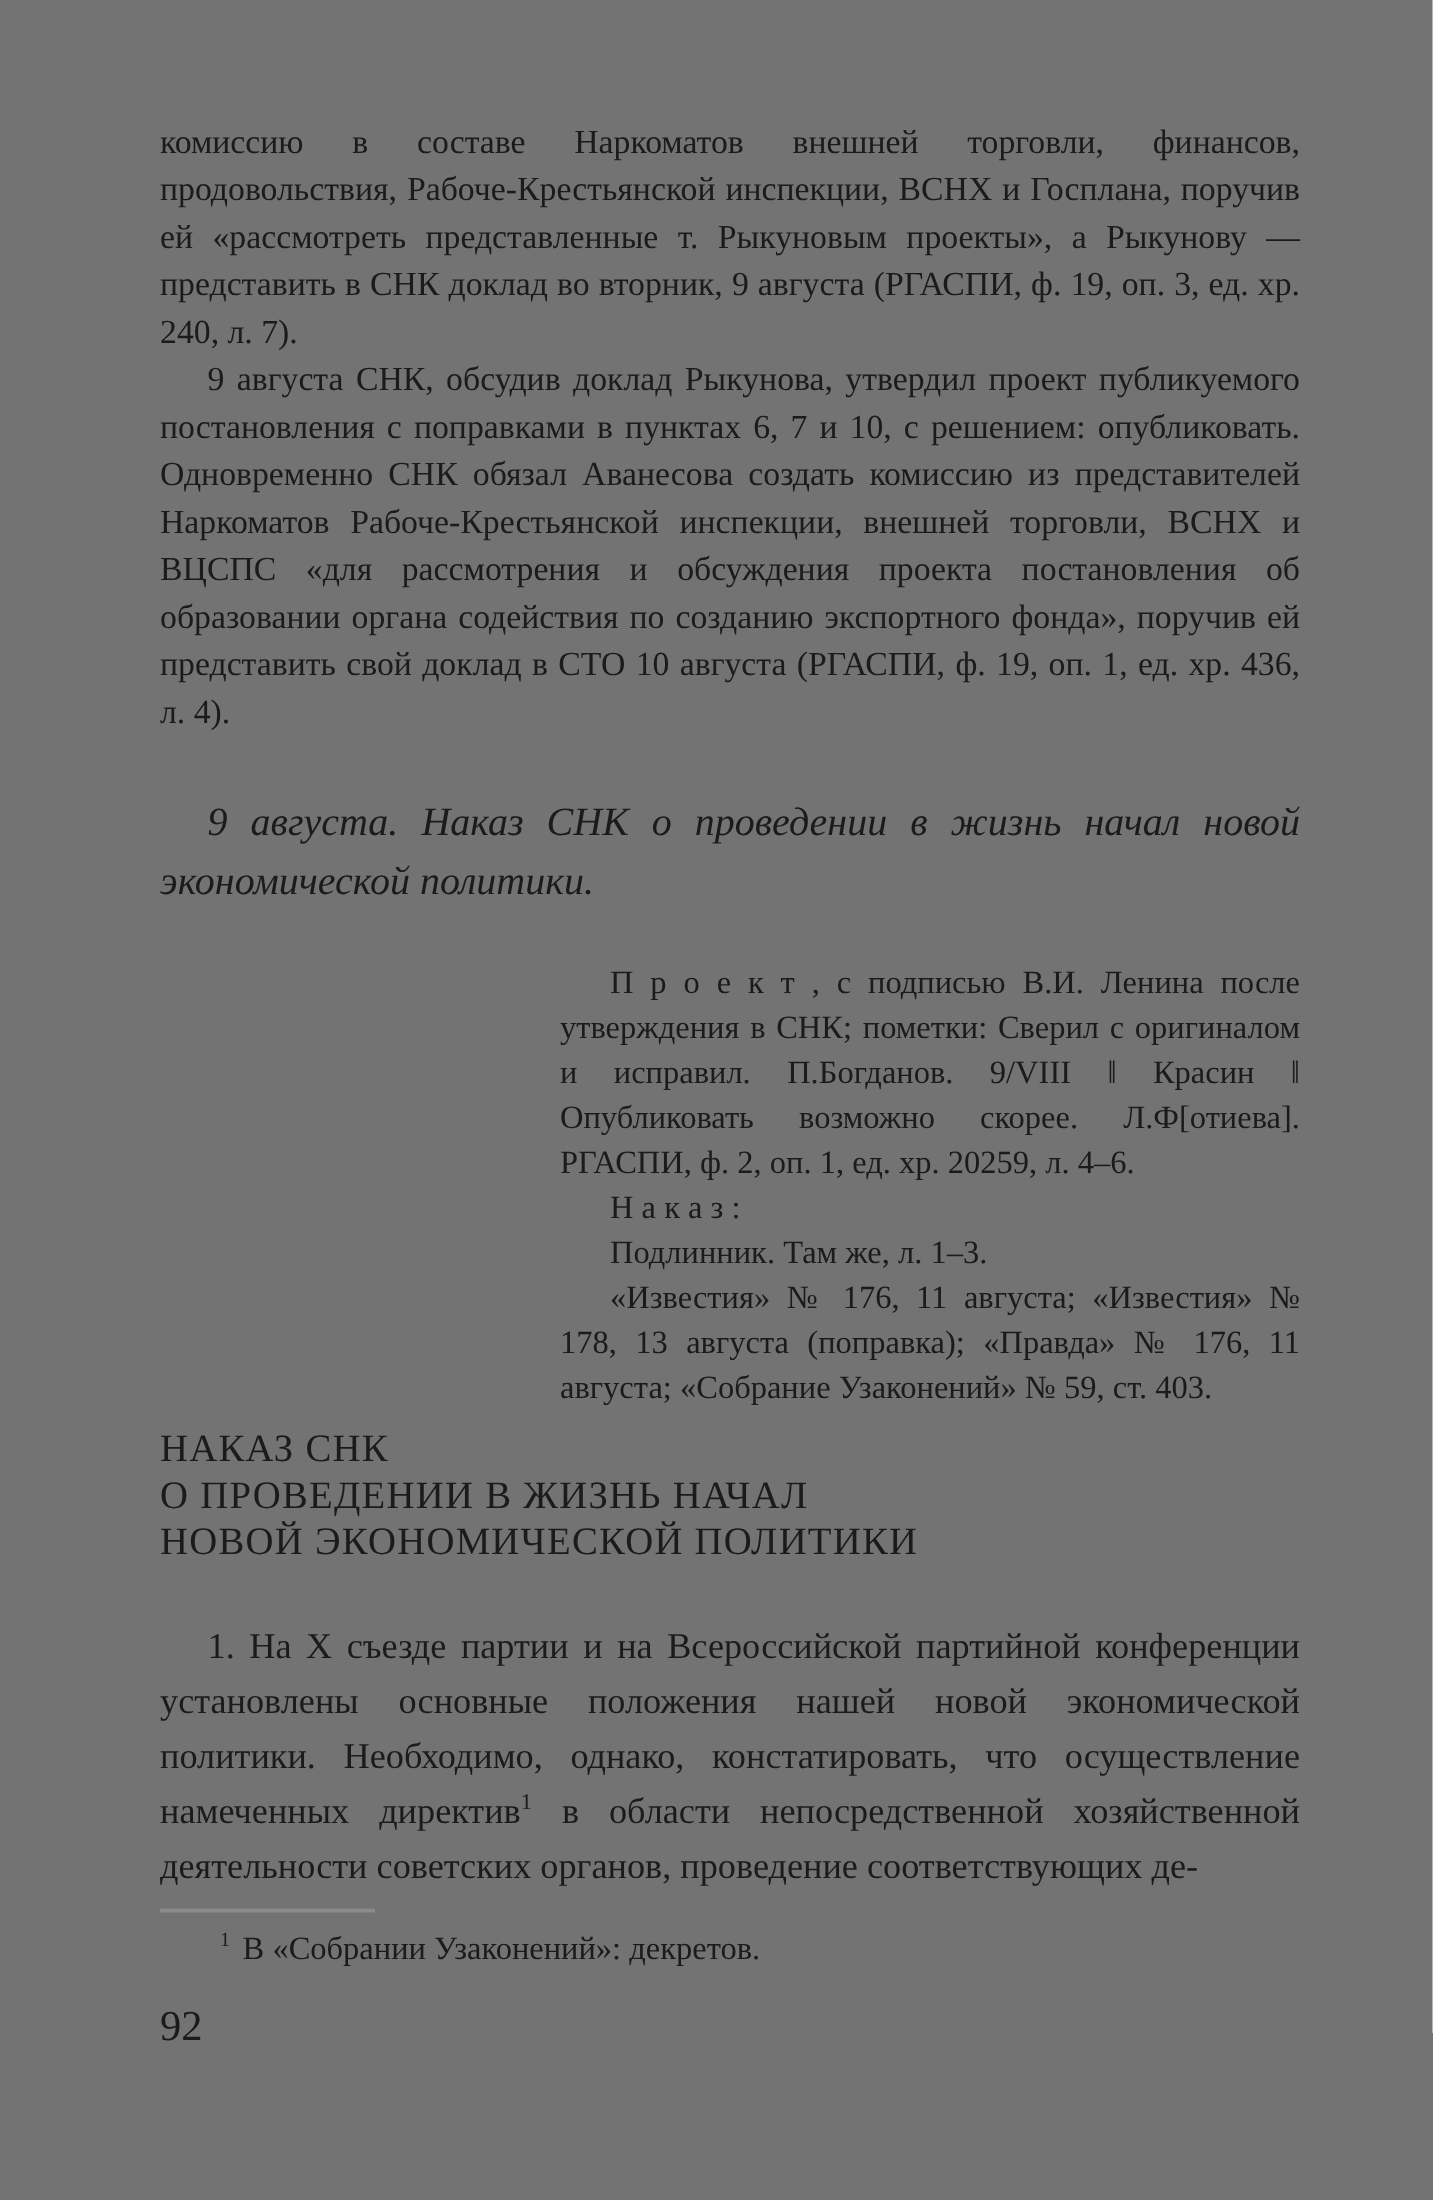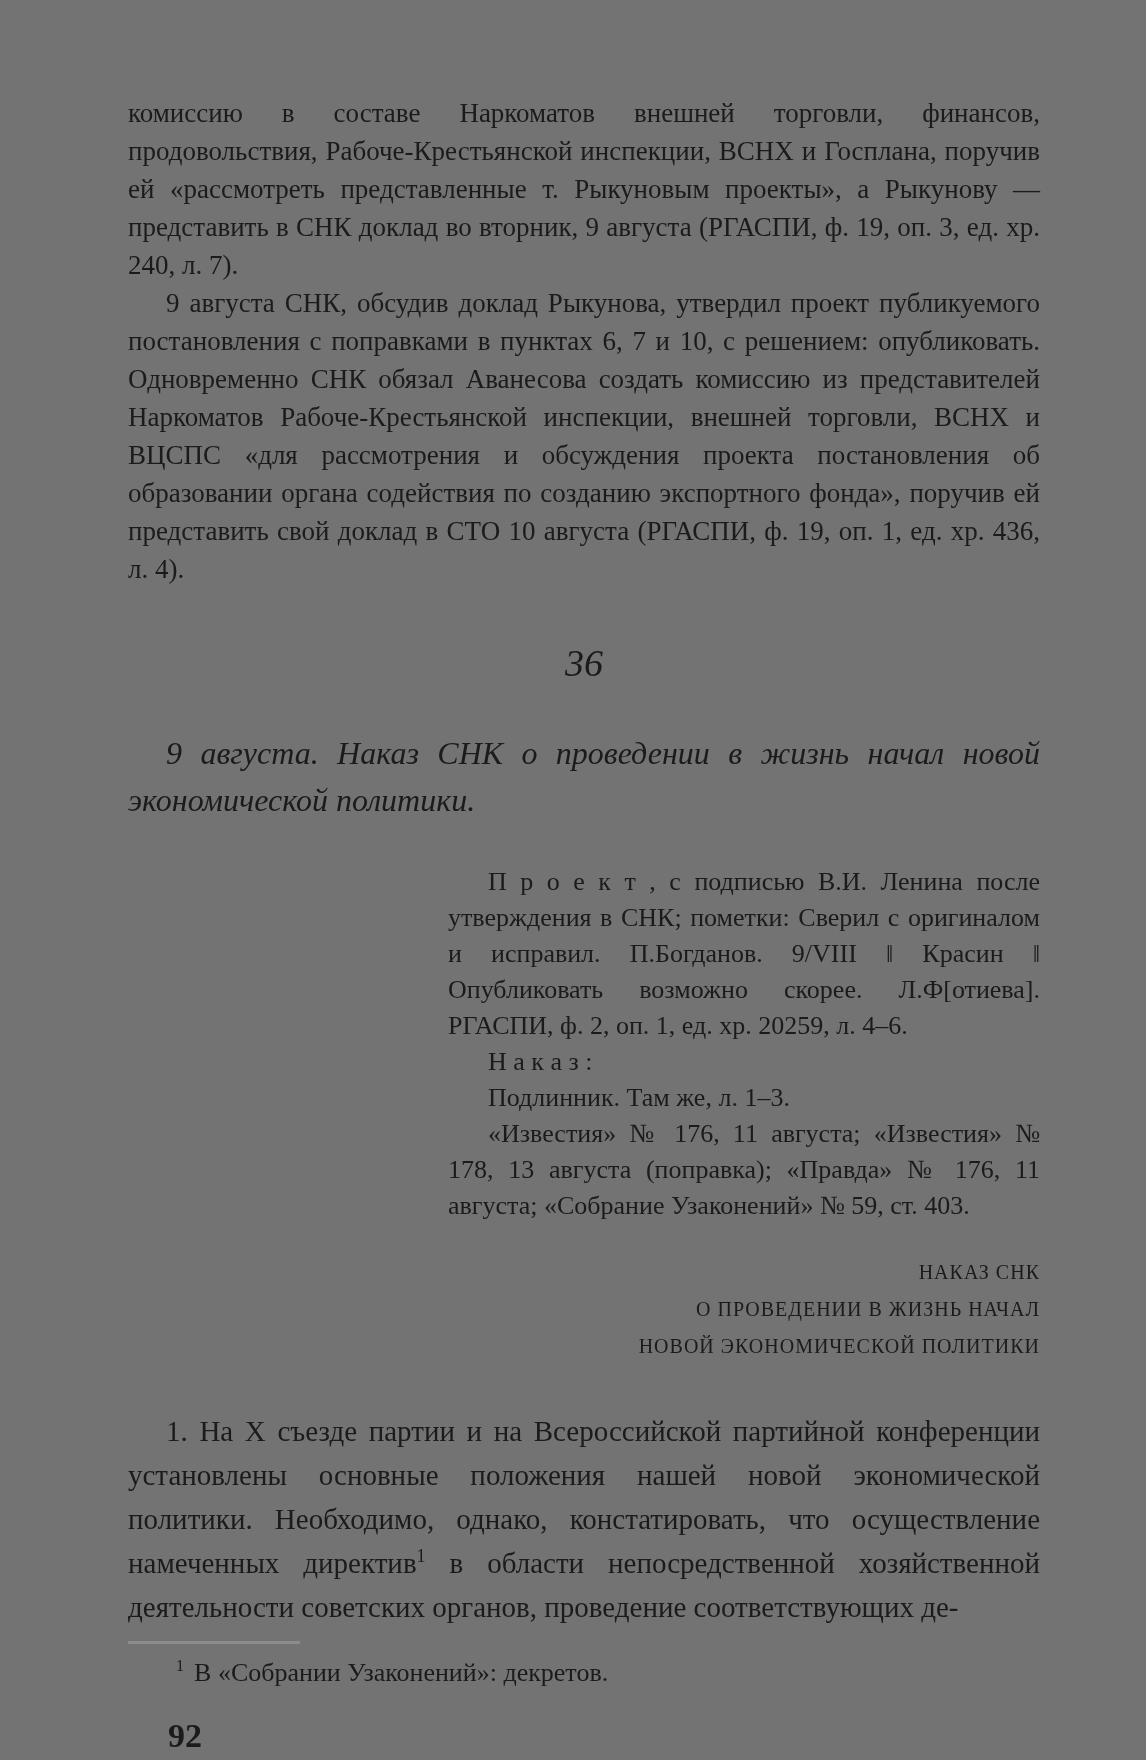--- a/index.html
+++ b/index.html
@@ -62,23 +62,23 @@
   .notes p {
     margin: 0;
     text-indent: 40px;
     text-align: justify;
     text-align-last: left;
   }
   .it { }
   .rm { font-style: normal; }
   
   .caps-title {
-    margin-top: 30px;
-    text-align: right;
-    font-size: 20px;
+    margin-top: 12px;
+    text-align: left;
+    font-size: 31px;
     line-height: 37px;
     letter-spacing: 1px;
   }
   .caps-title div { white-space: nowrap; }
   
   .body-para {
     margin: 44px 0 0 0;
     font-size: 29px;
     line-height: 44px;
     text-indent: 38px;
@@ -100,37 +100,35 @@
   .footnote {
     margin: 12px 0 16px 0;
     padding-left: 48px;
     font-size: 26px;
     line-height: 34px;
   }
   .footnote sup.fn-ref { margin-right: 10px; }
   
   .page-num {
     margin-top: 26px;
-    font-weight: bold;
+    font-weight: normal;
     font-size: 34px;
     line-height: 40px;
-    margin-left: 40px;
   }
 </style>
 </head>
 <body>
 
 <div class="page">
   <div class="text-block">
 
     <p class="intro-para">комиссию в составе Наркоматов внешней торговли, финансов, продовольствия, Рабоче-Крестьянской инспекции, ВСНХ и Госплана, поручив ей «рассмотреть представленные т. Рыкуновым проекты», а Рыкунову — представить в СНК доклад во вторник, 9 августа (РГАСПИ, ф. 19, оп. 3, ед. хр. 240, л. 7).</p>
 
     <p class="intro-para indent">9 августа СНК, обсудив доклад Рыкунова, утвердил проект публикуемого постановления с поправками в пунктах 6, 7 и 10, с решением: опубликовать. Одновременно СНК обязал Аванесова создать комиссию из представителей Наркоматов Рабоче-Крестьянской инспекции, внешней торговли, ВСНХ и ВЦСПС «для рассмотрения и обсуждения проекта постановления об образовании органа содействия по созданию экспортного фонда», поручив ей представить свой доклад в СТО 10 августа (РГАСПИ, ф. 19, оп. 1, ед. хр. 436, л. 4).</p>
 
-    <div class="doc-number">36</div>
 
     <p class="doc-heading">9 августа. Наказ СНК о проведении в жизнь начал новой экономической политики.</p>
 
     <div class="notes">
       <p><span class="it">П р о е к т , с подписью В.И. Ленина после утверждения в СНК; пометки: </span><span class="rm">Сверил с оригиналом и исправил. П.Богданов. 9/VIII ‖ Красин ‖ Опубликовать возможно скорее. Л.Ф[отиева]. </span><span class="it">РГАСПИ, ф. 2, оп. 1, ед. хр. 20259, л. 4–6.</span></p>
       <p class="it">Н а к а з :</p>
       <p class="it">Подлинник. Там же, л. 1–3.</p>
       <p class="it">«Известия» № 176, 11 августа; «Известия» № 178, 13 августа (поправка); «Правда» № 176, 11 августа; «Собрание Узаконений» № 59, ст. 403.</p>
     </div>
 

